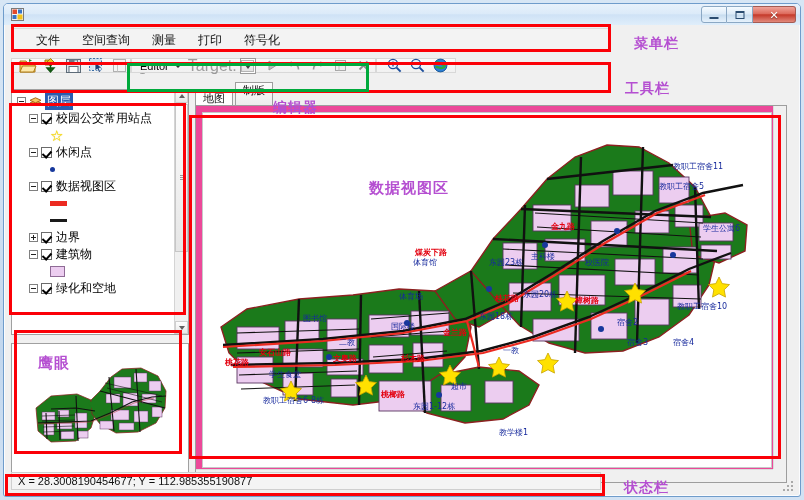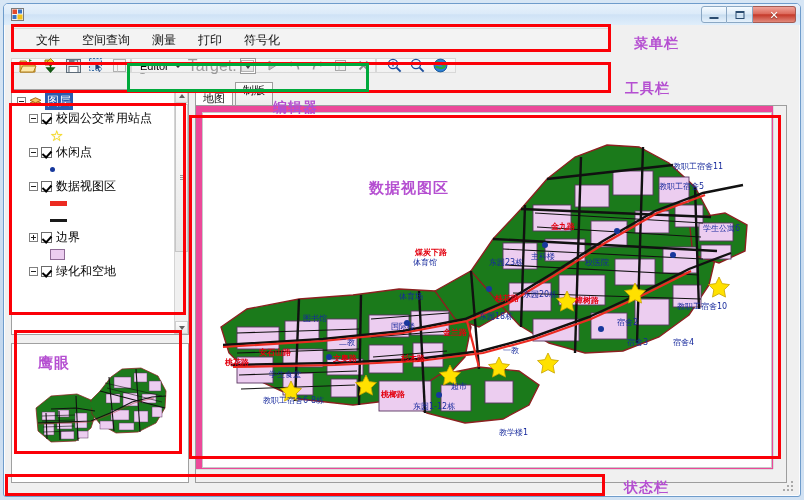--- a/index.html
+++ b/index.html
@@ -413,20 +413,25 @@
           <div class="sym-row">
             <span class="sym sym-blkline"></span>
           </div>
 
           <div class="tr lyr">
             <span class="exp plus"></span>
             <span class="cb"></span>
             <span class="lyr-name">边界</span>
           </div>
 
+          <div class="tr lyr">
+            <span class="exp"></span>
+            <span class="cb"></span>
+            <span class="lyr-name">建筑物</span>
+          </div>
           <div class="sym-row">
             <span class="sym sym-box"></span>
           </div>
 
           <div class="tr lyr">
             <span class="exp"></span>
             <span class="cb"></span>
             <span class="lyr-name">绿化和空地</span>
           </div>
         </div>
@@ -650,20 +655,23 @@
                 <text x="372" y="190">樟树路</text>
               </g>
             </g>
           </svg>
         </div>
         <div class="map-vscroll"></div>
         <div class="map-hscroll"></div>
         <div class="map-corner"></div>
       </div>
 
+      <div class="statusbar">
+        <span class="status-text">X = 28.3008190454677;  Y = 112.985355190877</span>
+      </div>
       <div class="grip"></div>
 
     </div>
   </div>
 
   <div class="anno-box" style="left:11px;top:24px;width:600px;height:28px;"></div>
   <div class="anno-box" style="left:11px;top:62px;width:600px;height:31px;"></div>
   <div class="anno-box green" style="left:127px;top:63px;width:242px;height:29px;"></div>
   <div class="anno-box" style="left:9px;top:103px;width:177px;height:212px;"></div>
   <div class="anno-box" style="left:189px;top:115px;width:592px;height:344px;"></div>

